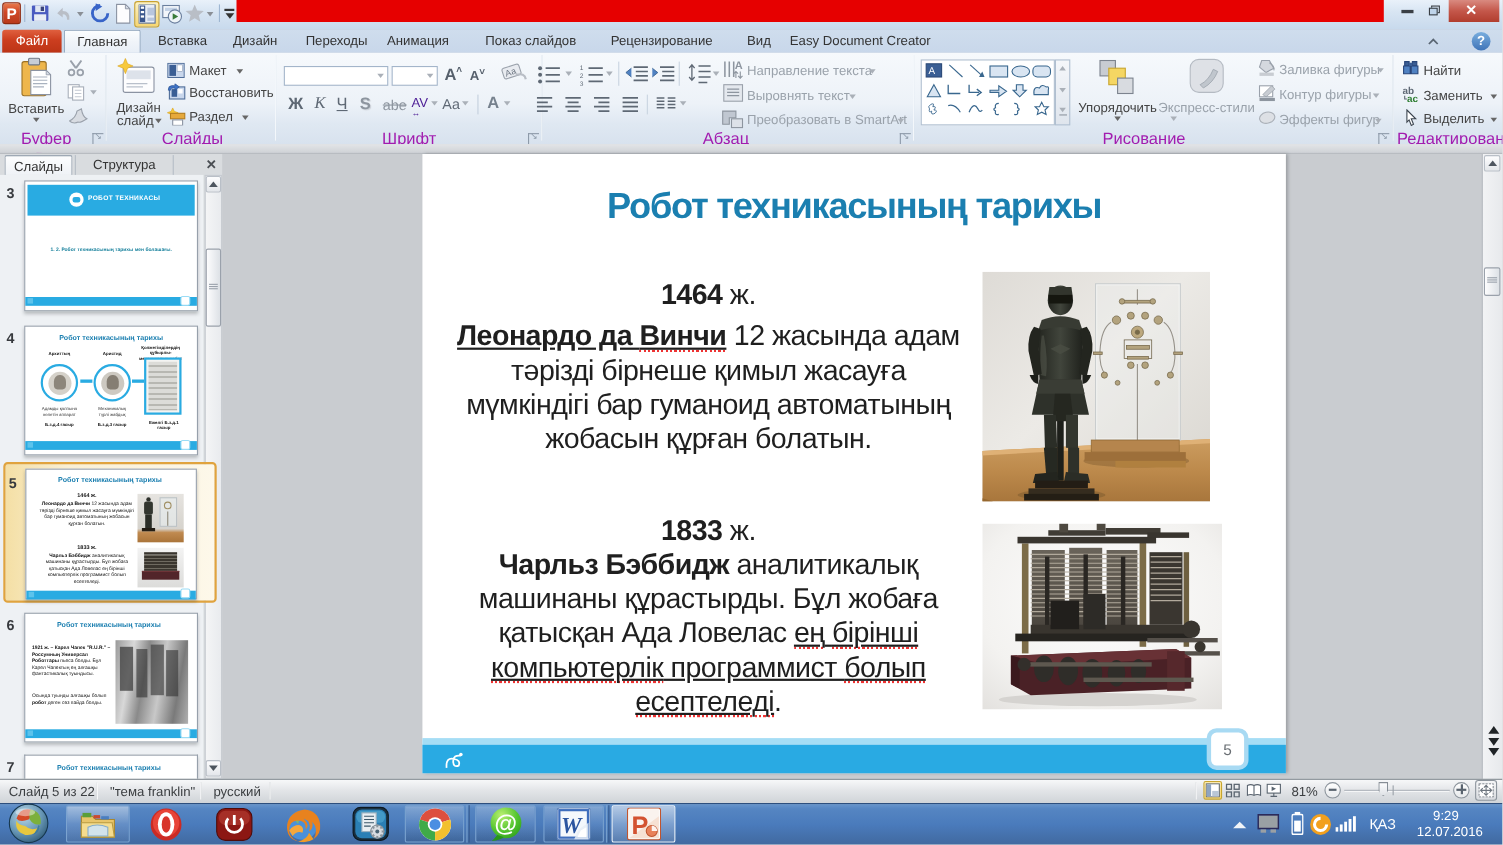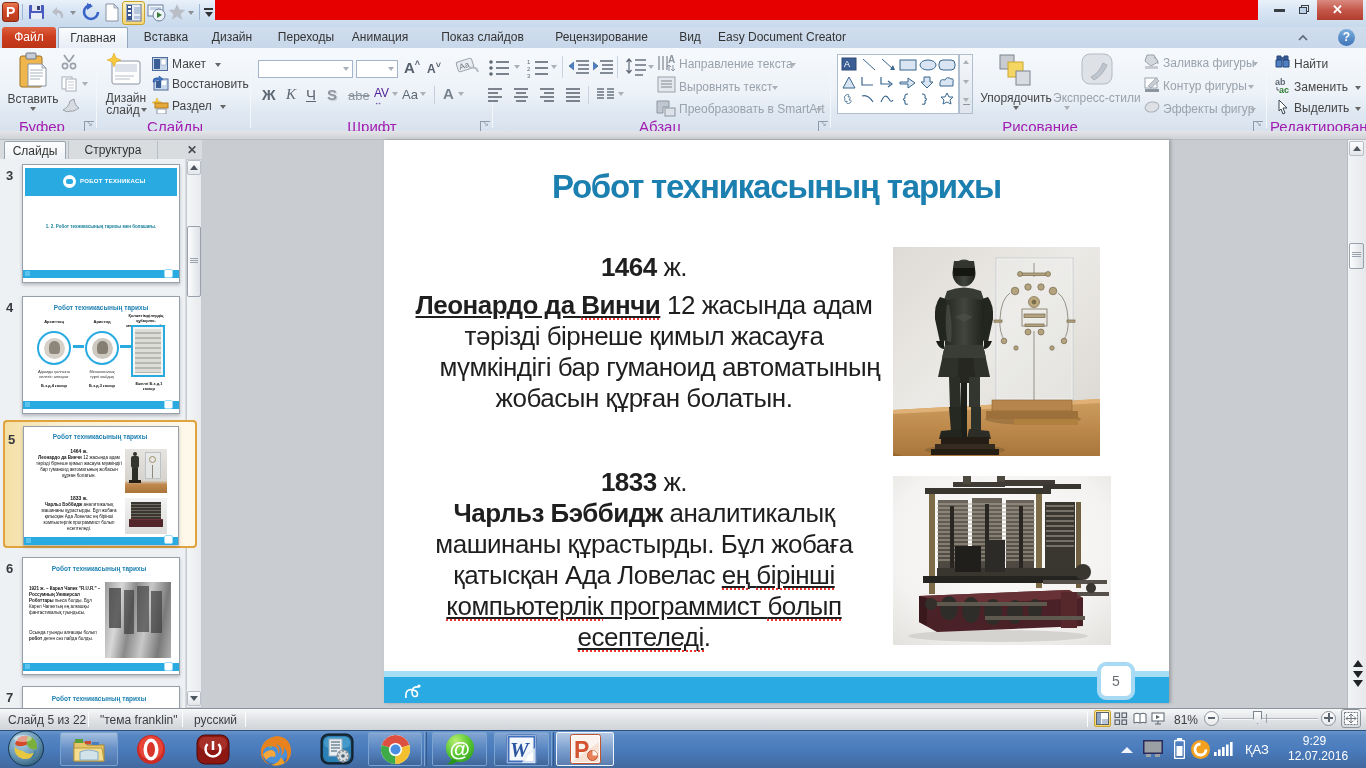--- a/index.html
+++ b/index.html
@@ -559,21 +559,21 @@
     <div class="abs" style="left:26px;top:8px;width:100px;text-align:center;font-size:6.5px;font-weight:bold;color:#1b7fb0;white-space:nowrap;">Робот техникасының тарихы</div>
   </div>
   </div>
 
   <div class="abs" id="slide"></div>
   <div id="slidecontent">
   <div class="abs" style="left:384px;top:168px;width:785px;height:44px;text-align:center;font-size:33px;font-weight:bold;color:#1b7fb0;letter-spacing:-1.2px;">Робот техникасының тарихы</div>
   <div class="sline" style="top:252px;"><b>1464</b> ж.</div>
   <div class="sline" style="top:290px;"><b><u>Леонардо да <span class="sq">Винчи</span></u></b> 12 жасында адам</div>
   <div class="sline" style="top:321px;">тәрізді бірнеше қимыл жасауға</div>
-  <div class="sline" style="top:352px;text-align:right;">мүмкіндігі бар гуманоид автоматының</div>
+  <div class="sline" style="top:352px;">мүмкіндігі бар гуманоид автоматының</div>
   <div class="sline" style="top:383px;">жобасын құрған болатын.</div>
   <div class="sline" style="top:467px;"><b>1833</b> ж.</div>
   <div class="sline" style="top:498px;"><b>Чарльз Бэббидж</b> аналитикалық</div>
   <div class="sline" style="top:529px;">машинаны құрастырды. Бұл жобаға</div>
   <div class="sline" style="top:560px;">қатысқан Ада Ловелас <u><span class="sq">ең</span> <span class="sq">бірінші</span></u></div>
   <div class="sline" style="top:591px;"><u><span class="sq">компьютерлік</span> программист <span class="sq">болып</span></u></div>
   <div class="sline" style="top:622px;"><u><span class="sq">есептеледі</span></u>.</div>
 
   <svg class="abs" style="left:893px;top:247px;" width="207" height="209">
     <defs>

